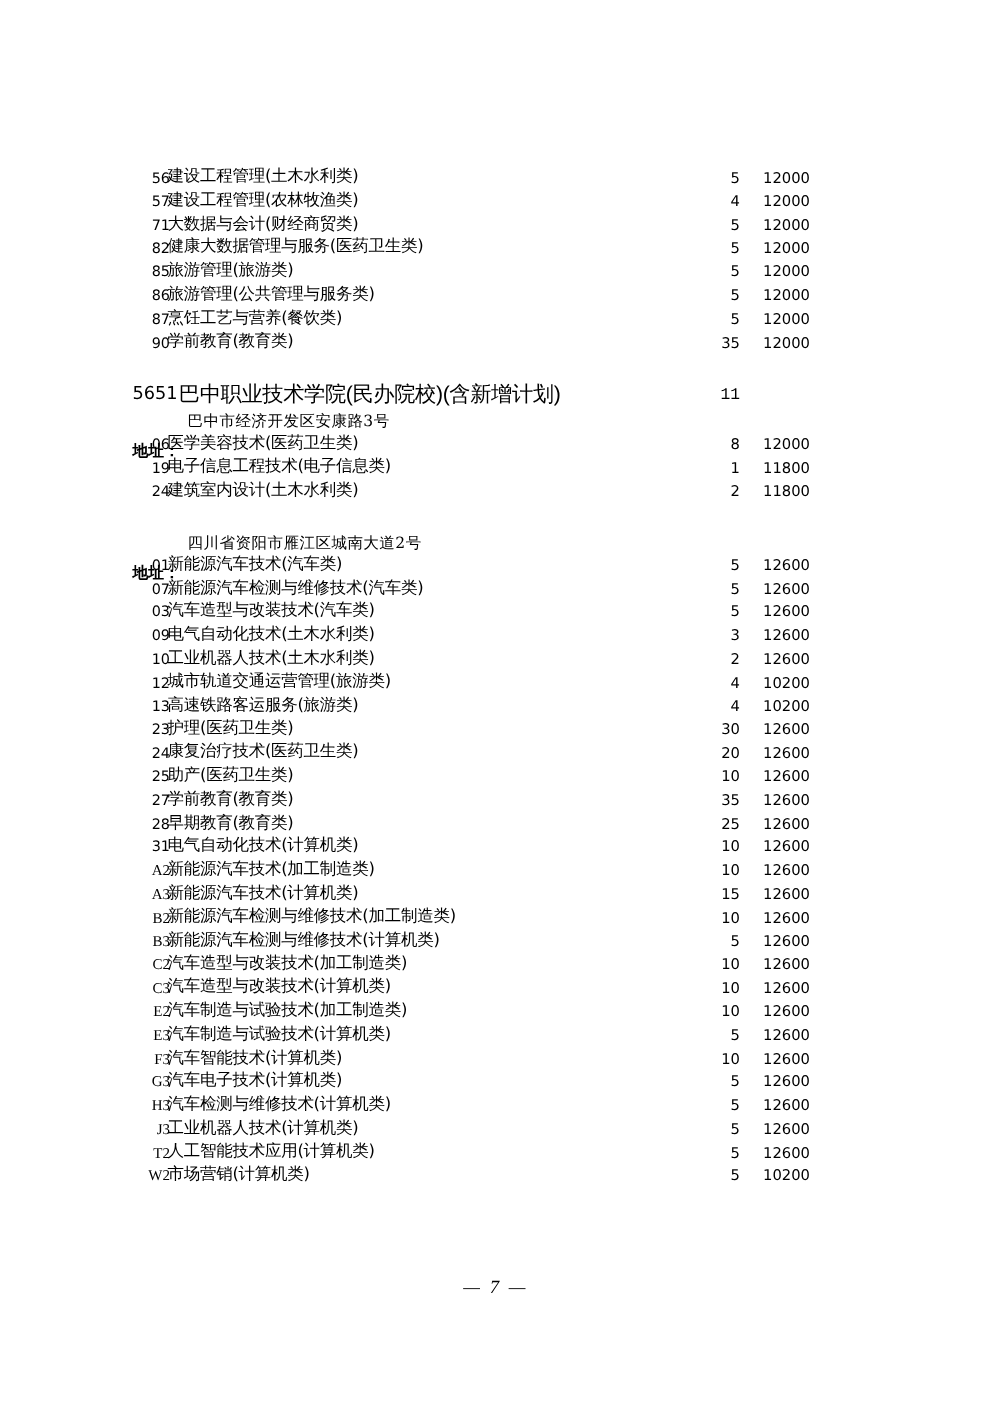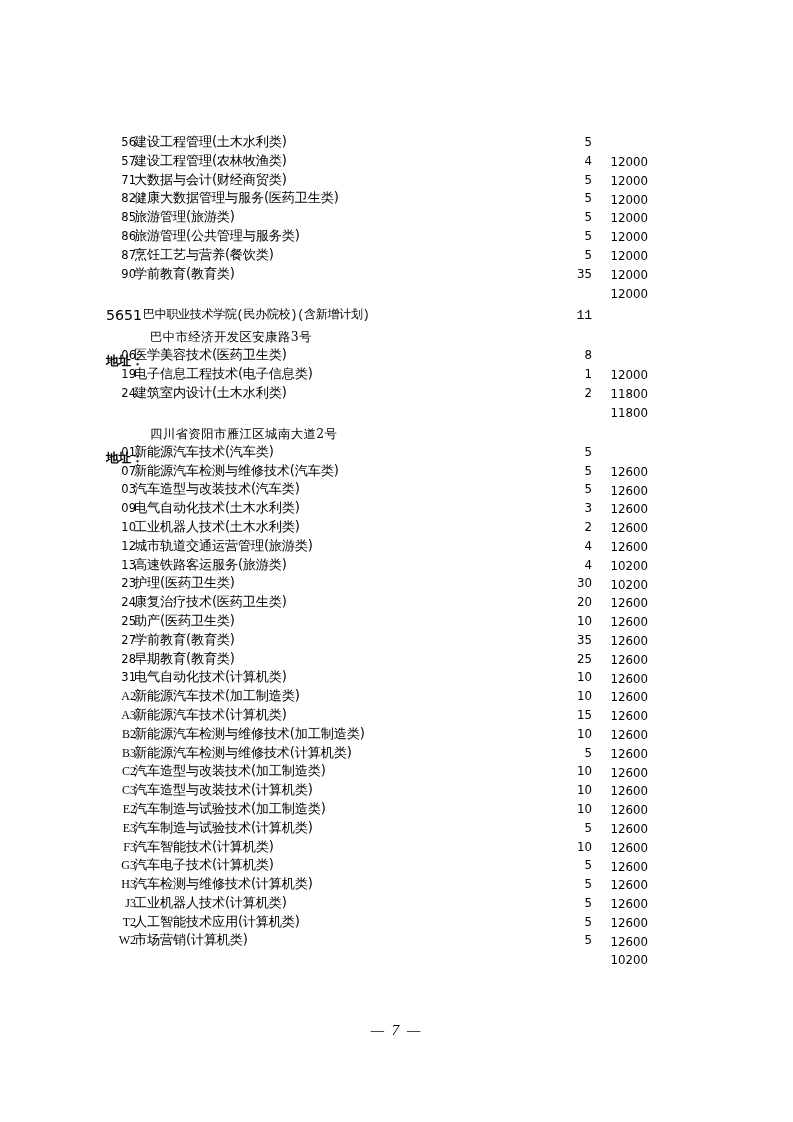--- a/index.html
+++ b/index.html
@@ -75,41 +75,40 @@
   }
 
   .fee {
     position: absolute;
     left: 495px;
     top: 0;
     width: 48px;
     text-align: right;
     font-family: "DejaVu Sans", sans-serif;
     font-size: 11.8px;
-    margin-top: 20px;
   }
   .school-head {
     position: relative;
     height: 23px;
     line-height: 23px;
     white-space: nowrap;
   }
   .school-code {
     position: absolute;
     left: 1px;
     top: 0;
     font-family: "DejaVu Sans", sans-serif;
     font-size: 14.2px;
   }
   .school-name {
     position: absolute;
     left: 38px;
     top: 0;
-    font-family: Liberation Mono, monospace;
-    font-size: 12px;
+    font-family: Liberation Sans, sans-serif;
+    font-size: 17px;
     letter-spacing: -0.3px;
   }
   .school-total {
     position: absolute;
     left: 420px;
     top: 0;
     width: 67px;
     text-align: right;
     font-family: Liberation Mono, monospace;
     font-size: 13px;

